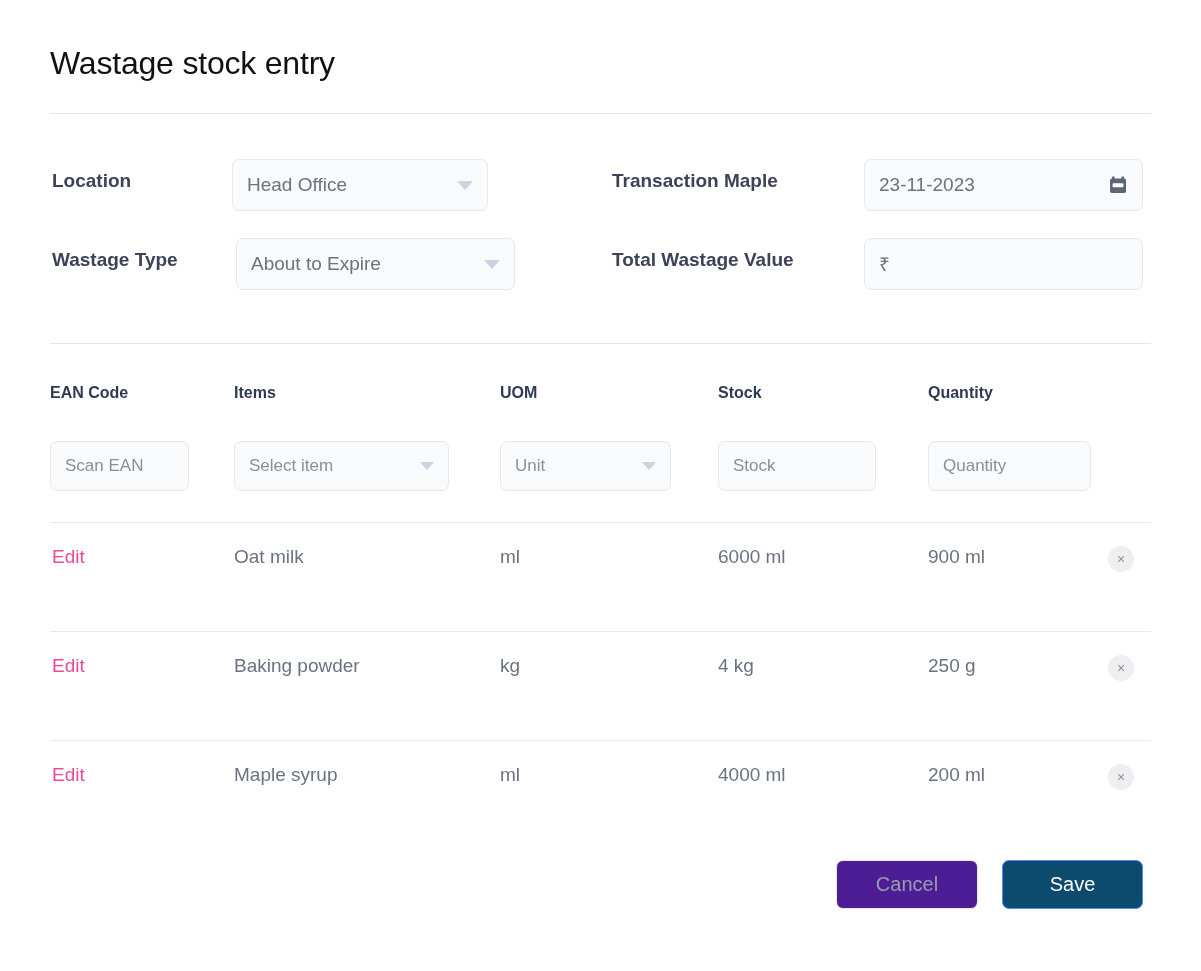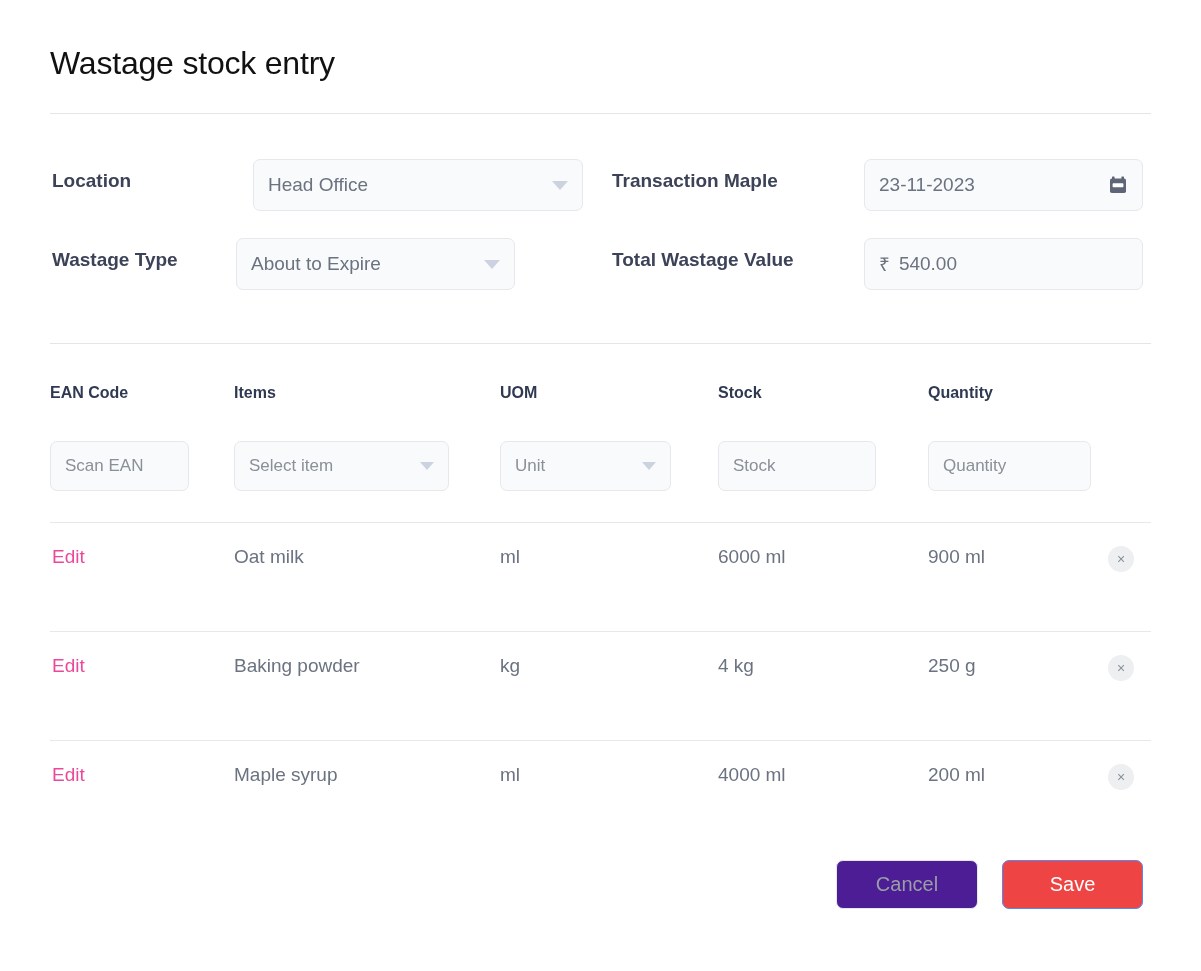--- a/index.html
+++ b/index.html
@@ -76,21 +76,21 @@
     font-size: 19px;
     color: #6b7280;
     user-select: none;
   }
   .field .field-text {
     flex: 1 1 auto;
     white-space: nowrap;
     overflow: hidden;
   }
 
-  .fld-location     { left: 253px; top: 159px; width: 330px; height: 52px; }
+  .fld-location     { left: 232px; top: 159px; width: 256px; height: 52px; }
   .fld-wastage-type { left: 236px; top: 238px; width: 279px; height: 52px; }
   .fld-txn-date     { left: 864px; top: 159px; width: 279px; height: 52px; }
   .fld-total-value  { left: 864px; top: 238px; width: 279px; height: 52px; }
 
   .caret {
     width: 0;
     height: 0;
     border-left: 8px solid transparent;
     border-right: 8px solid transparent;
     border-top: 9px solid #cdd2e1;
@@ -228,21 +228,21 @@
   .btn-cancel {
     left: 836px;
     width: 142px;
     background: #4c1d95;
     border: 1px solid #e6e8ec;
     color: #9a9ea6;
   }
   .btn-save {
     left: 1002px;
     width: 141px;
-    background: #ef4444;
+    background: #0c4a6e;
     border: 1px solid #5488f7;
     color: #ffffff;
   }
 </style>
 </head>
 <body>
 
 <div class="page">
 
   <div class="page-title">Wastage stock entry</div>
@@ -270,21 +270,20 @@
         <rect x="4" y="1.5" width="2.6" height="3" rx="0.6" fill="#5d6577"></rect>
         <rect x="13.4" y="1.5" width="2.6" height="3" rx="0.6" fill="#5d6577"></rect>
         <rect x="2" y="3.4" width="16" height="14.6" rx="1.8" fill="#5d6577"></rect>
         <rect x="4.6" y="8.3" width="10.8" height="4" rx="0.8" fill="#ffffff"></rect>
       </svg>
     </div>
 
     <div class="form-label lbl-total-value">Total Wastage Value</div>
     <div class="field fld-total-value">
       <span class="rupee">₹</span>
-      <span class="field-text">540.00</span>
     </div>
 
   </div>
 
   <div class="divider divider-mid"></div>
 
   <div class="table-area">
 
     <div class="col-head c1">EAN Code</div>
     <div class="col-head c2">Items</div>

